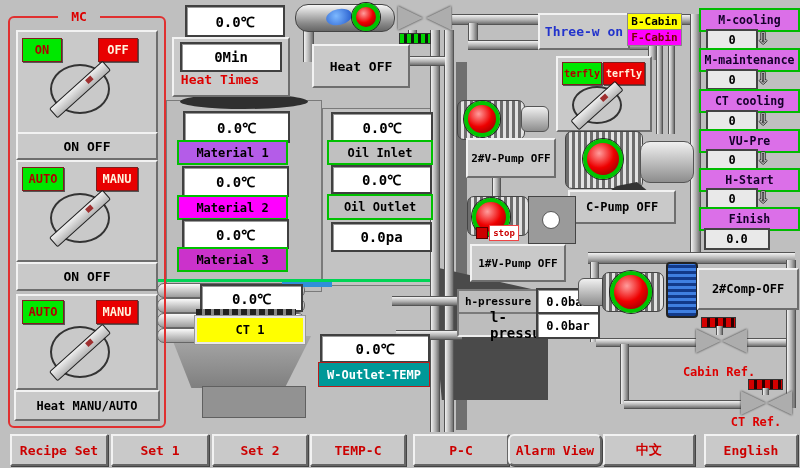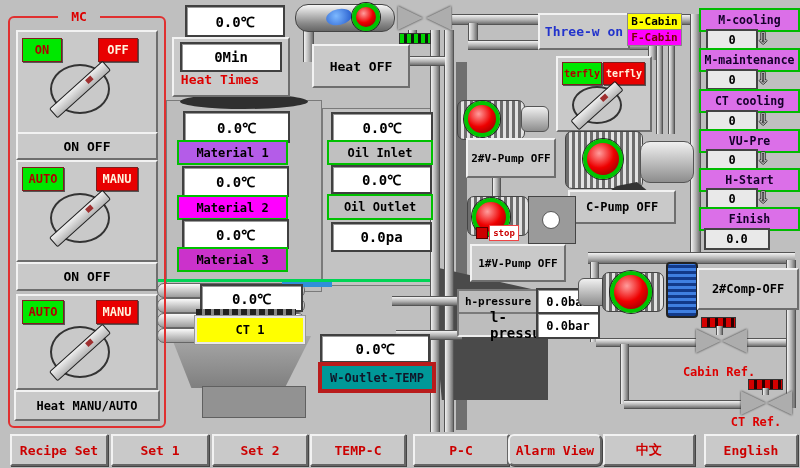--- a/index.html
+++ b/index.html
@@ -166,21 +166,21 @@
   <div class="abs display ctr" style="left:331px;top:112px;width:98px;height:26px;">0.0℃</div>
   <div class="abs tag ctr" style="left:327px;top:140px;width:102px;height:21px;background:#c0c0c0;">Oil Inlet</div>
   <div class="abs display ctr" style="left:331px;top:165px;width:97px;height:25px;">0.0℃</div>
   <div class="abs tag ctr" style="left:327px;top:194px;width:102px;height:22px;background:#c0c0c0;">Oil Outlet</div>
   <div class="abs display ctr" style="left:331px;top:222px;width:97px;height:26px;">0.0pa</div>
 
   <div class="abs display ctr" style="left:200px;top:284px;width:99px;height:24px;">0.0℃</div>
   <div class="abs" style="left:196px;top:309px;width:100px;height:7px;background:repeating-linear-gradient(90deg,#222 0 6px,#888 6px 9px);"></div>
   <div class="abs ctr" style="left:195px;top:316px;width:106px;height:24px;background:#ffff00;border:2px solid #e8e8e8;box-shadow:0 0 0 1px #999;color:#000;font-weight:bold;font-size:12px;">CT 1</div>
   <div class="abs display ctr" style="left:320px;top:334px;width:106px;height:25px;">0.0℃</div>
-  <div class="abs ctr" style="left:318px;top:362px;width:110px;height:23px;background:#009898;border:4px solid #b91c1c;color:#0f172a;font-weight:bold;font-size:12px;">W-Outlet-TEMP</div>
+  <div class="abs ctr" style="left:318px;top:362px;width:110px;height:23px;background:#009898;border:1px solid #b91c1c;color:#ffffff;font-weight:bold;font-size:12px;">W-Outlet-TEMP</div>
 
   <div class="abs sunkenlbl ctr" style="left:457px;top:289px;width:78px;height:21px;font-weight:bold;font-size:11px;color:#000;">h-pressure</div>
   <div class="abs display ctr" style="left:536px;top:288px;width:60px;height:23px;font-size:12px;">0.0bar</div>
   <div class="abs sunkenlbl ctr" style="left:457px;top:312px;width:78px;height:21px;font-weight:bold;font-size:14px;color:#000;padding-left:31px;">l-pressure</div>
   <div class="abs display ctr" style="left:536px;top:312px;width:60px;height:23px;font-size:12px;">0.0bar</div>
 
   <div class="abs motor-body" style="left:457px;top:100px;width:66px;height:38px;"></div>
   <div class="abs shaft" style="left:521px;top:106px;width:26px;height:24px;"></div>
   <div class="abs ind" style="left:464px;top:101px;width:28px;height:28px;"></div>
   <div class="abs raised ctr plaque" style="left:466px;top:138px;width:86px;height:36px;">2#V-Pump OFF</div>

